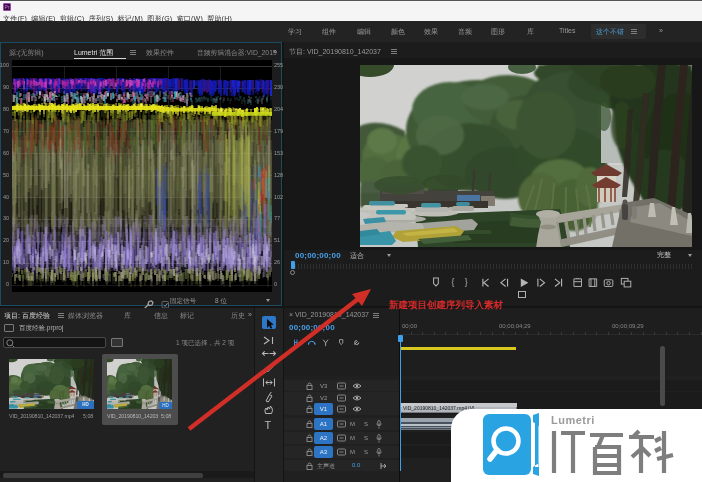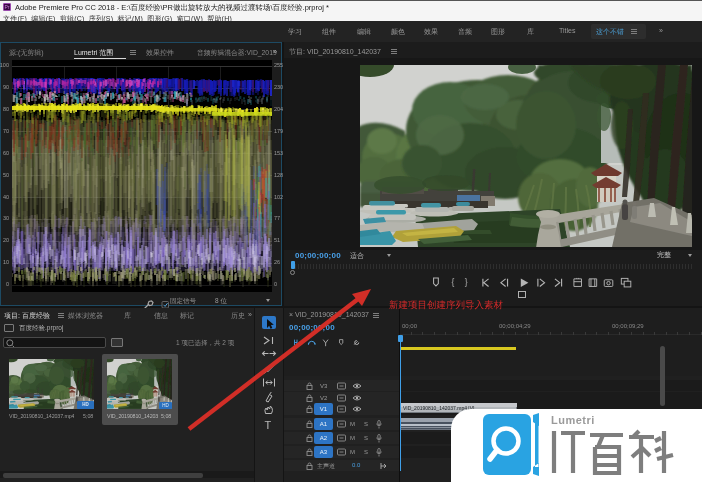--- a/index.html
+++ b/index.html
@@ -158,21 +158,20 @@
 <rect x="272" y="141" width="5" height="13" rx="2" fill="#7c7a72"></rect>
 <circle cx="274.5" cy="139" r="2" fill="#716e66"></circle>
 </g>
 <rect width="332" height="182" fill="#c4c6c2" opacity="0.05"></rect>
       </g>
     </defs>
 </svg>
 
 <div class="ab" style="left:0;top:0;width:702px;height:21px;background:#f5f5f5;border-top:1px solid #555;box-sizing:border-box">
 <div class="ab" style="left:3px;top:1.5px;width:8px;height:8px;background:#3a0a42;border:1px solid #9a4aae;border-radius:1px;color:#c583d6;font-size:5px;line-height:6px;text-align:center">Pr</div>
-<div class="tx" style="left:15px;top:2px;font-size:7.5px;color:#1a1a1a">Adobe Premiere Pro CC 2018 - E:\百度经验\PR做出旋转放大的视频过渡转场\百度经验.prproj *</div>
 <div class="tx" style="left:3px;top:12.5px;font-size:7px;color:#2a2a2a;letter-spacing:0.2px">文件(F)&nbsp;&nbsp;编辑(E)&nbsp;&nbsp;剪辑(C)&nbsp;&nbsp;序列(S)&nbsp;&nbsp;标记(M)&nbsp;&nbsp;图形(G)&nbsp;&nbsp;窗口(W)&nbsp;&nbsp;帮助(H)</div>
 </div>
 <div class="ab" style="left:0;top:21px;width:702px;height:21px;background:#232323">
     <div class="tx" style="left:288px;top:6px;font-size:7px;color:#989898">学习</div>
     <div class="tx" style="left:322px;top:6px;font-size:7px;color:#989898">组件</div>
     <div class="tx" style="left:357px;top:6px;font-size:7px;color:#989898">编辑</div>
     <div class="tx" style="left:391px;top:6px;font-size:7px;color:#989898">颜色</div>
     <div class="tx" style="left:424px;top:6px;font-size:7px;color:#989898">效果</div>
     <div class="tx" style="left:458px;top:6px;font-size:7px;color:#989898">音频</div>
     <div class="tx" style="left:491px;top:6px;font-size:7px;color:#989898">图形</div>
@@ -1523,16 +1522,16 @@
     <g stroke="#7e7e7e" stroke-width="4.2" fill="none">
       <path d="M3 2 V44"></path>
       <path d="M10 4 H34 M22 4 V44"></path>
       <path d="M39 6 H72 M52 6 L47 18"></path>
       <path d="M44 18 H68 V44 H44 V18 M44 27 H68 M44 36 H68"></path>
       <path d="M78 8 H103 M88 2 L82 8 M90 8 V44 M90 20 L81 28 M90 18 L99 27"></path>
       <path d="M113 2 V44 M104 12 l6 -3 M104 22 l6 -3 M106 30 L122 26"></path>
     </g>
   </svg>
 
-<div class="tx" style="left:389px;top:299px;font-size:9.5px;color:#d42a2a;font-weight:normal;z-index:50">新建项目创建序列导入素材</div>
+<div class="tx" style="left:389px;top:299px;font-size:9.5px;color:#d42a2a;font-weight:bold;z-index:50">新建项目创建序列导入素材</div>
 <svg class="ab" style="left:0;top:0;z-index:60" width="702" height="482" viewBox="0 0 702 482" pointer-events="none">
 <path d="M189 429 L362 296" stroke="#d12e27" stroke-width="4.5"></path>
 <path d="M371 289 L352 294 L362 306 Z" fill="#d12e27"></path>
 </svg>
 </body></html>

